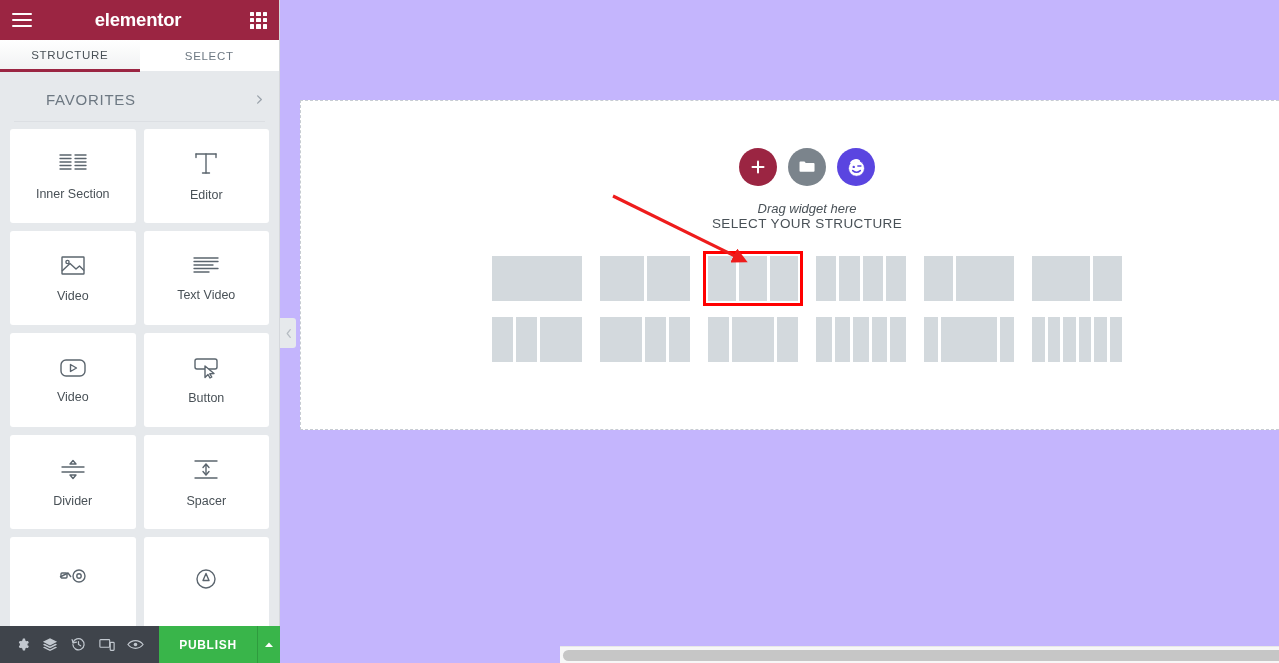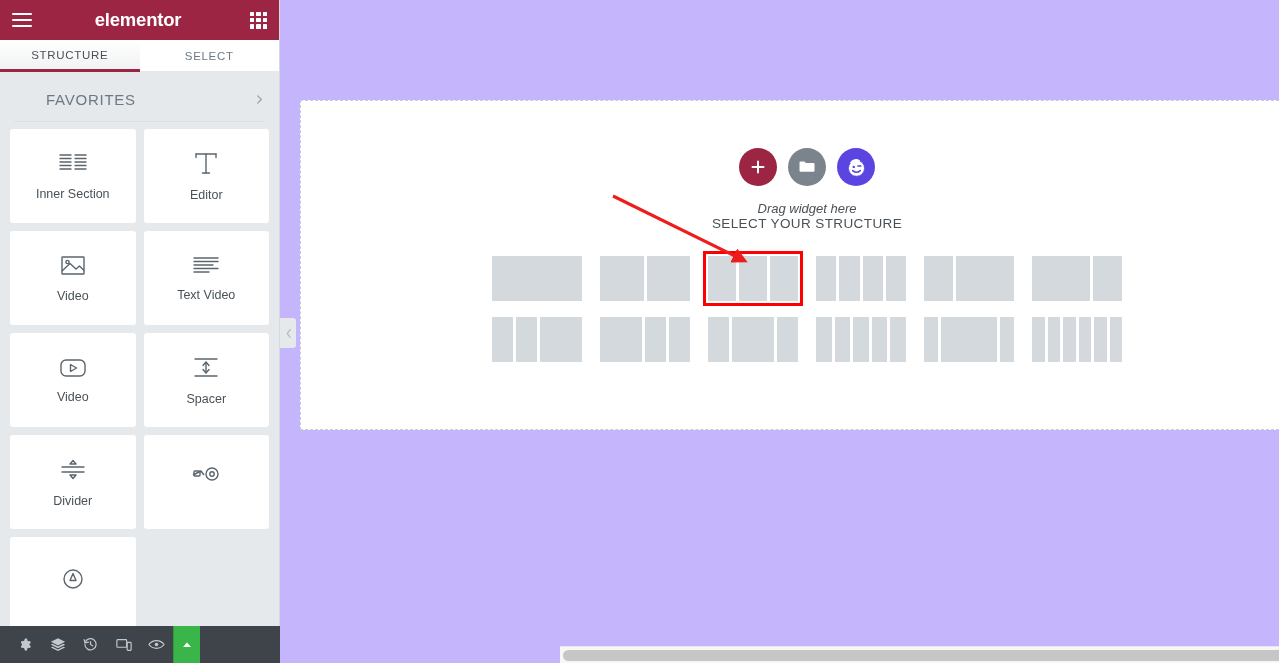--- a/index.html
+++ b/index.html
@@ -276,48 +276,57 @@
         <div class="widget">
           <span>
             <svg width="30" height="22" viewBox="0 0 30 22" fill="none" stroke="#5b656e" stroke-width="1.4">
               <rect x="3" y="3" width="24" height="16" rx="5"></rect>
               <path d="M12.5 7.5 L18.5 11 L12.5 14.5 Z" stroke-linejoin="round"></path>
             </svg>
           </span>
           <span class="wlabel">Video</span>
         </div>
 
+        <div class="widget">
+          <span>
+            <svg width="30" height="24" viewBox="0 0 30 24" fill="none" stroke="#5b656e" stroke-width="1.4">
+              <rect x="4" y="3" width="22" height="10" rx="2"></rect>
+              <path d="M14 10 L14 21.5 L17 18.5 L19 22 L20.8 21 L18.8 17.8 L23 17.5 Z" fill="#ffffff" stroke-linejoin="round"></path>
+            </svg>
+          </span>
+          <span class="wlabel">Button</span>
+        </div>
+
+        <div class="widget">
+          <span>
+            <svg width="28" height="26" viewBox="0 0 28 26" fill="none" stroke="#5b656e" stroke-width="1.4" stroke-linecap="round">
+              <path d="M11 7 L14 3.5 L17 7 Z" stroke-linejoin="round"></path>
+              <line x1="3" y1="10" x2="25" y2="10"></line>
+              <line x1="3" y1="15" x2="25" y2="15"></line>
+              <path d="M11 18 L14 21.5 L17 18 Z" stroke-linejoin="round"></path>
+            </svg>
+          </span>
+          <span class="wlabel">Divider</span>
+        </div>
 
         <div class="widget">
           <span>
             <svg width="28" height="26" viewBox="0 0 28 26" fill="none" stroke="#5b656e" stroke-width="1.4" stroke-linecap="round">
               <line x1="3" y1="4" x2="25" y2="4"></line>
               <line x1="3" y1="21" x2="25" y2="21"></line>
               <line x1="14" y1="7.5" x2="14" y2="17.5"></line>
               <path d="M11 10.5 L14 7 L17 10.5" stroke-linejoin="round" fill="none"></path>
               <path d="M11 14.5 L14 18 L17 14.5" stroke-linejoin="round" fill="none"></path>
             </svg>
           </span>
           <span class="wlabel">Spacer</span>
         </div>
 
         <div class="widget">
           <span>
-            <svg width="28" height="26" viewBox="0 0 28 26" fill="none" stroke="#5b656e" stroke-width="1.4" stroke-linecap="round">
-              <path d="M11 7 L14 3.5 L17 7 Z" stroke-linejoin="round"></path>
-              <line x1="3" y1="10" x2="25" y2="10"></line>
-              <line x1="3" y1="15" x2="25" y2="15"></line>
-              <path d="M11 18 L14 21.5 L17 18 Z" stroke-linejoin="round"></path>
-            </svg>
-          </span>
-          <span class="wlabel">Divider</span>
-        </div>
-
-        <div class="widget">
-          <span>
             <svg width="32" height="22" viewBox="0 0 32 22" fill="none" stroke="#5b656e" stroke-width="1.4">
               <path d="M3 9 L11 5 L14 9" stroke-linejoin="round"></path>
               <rect x="4" y="5" width="6" height="5" rx="1"></rect>
               <circle cx="22" cy="8" r="6"></circle>
               <circle cx="22" cy="8" r="2.2"></circle>
             </svg>
           </span>
           <span class="wlabel"></span>
         </div>
 
@@ -359,20 +368,23 @@
         <svg width="16" height="14" viewBox="0 0 18 15" fill="none" stroke="#c2c8cf" stroke-width="1.3">
           <rect x="1" y="1.5" width="11" height="8.5" rx="0.8"></rect>
           <rect x="12.6" y="4.5" width="4.4" height="9" rx="0.8"></rect>
         </svg>
       </div>
       <div class="bb-icon">
         <svg width="17" height="13" viewBox="0 0 18 12" fill="none" stroke="#c2c8cf" stroke-width="1.3">
           <path d="M1 6s3-4 8-4 8 4 8 4-3 4-8 4-8-4-8-4z"></path>
           <circle cx="9" cy="6" r="1.9" fill="#c2c8cf" stroke="none"></circle>
         </svg>
+      </div>
+      <div class="bb-publish">
+        <span>PUBLISH</span>
       </div>
       <div class="bb-caret">
         <svg width="10" height="8" viewBox="0 0 10 8" fill="#ffffff">
             <path d="M5 1.5 L9 6 L1 6 Z"></path>
           </svg>
       </div>
     </div>
   </div>
 
   <div class="collapse-handle">

